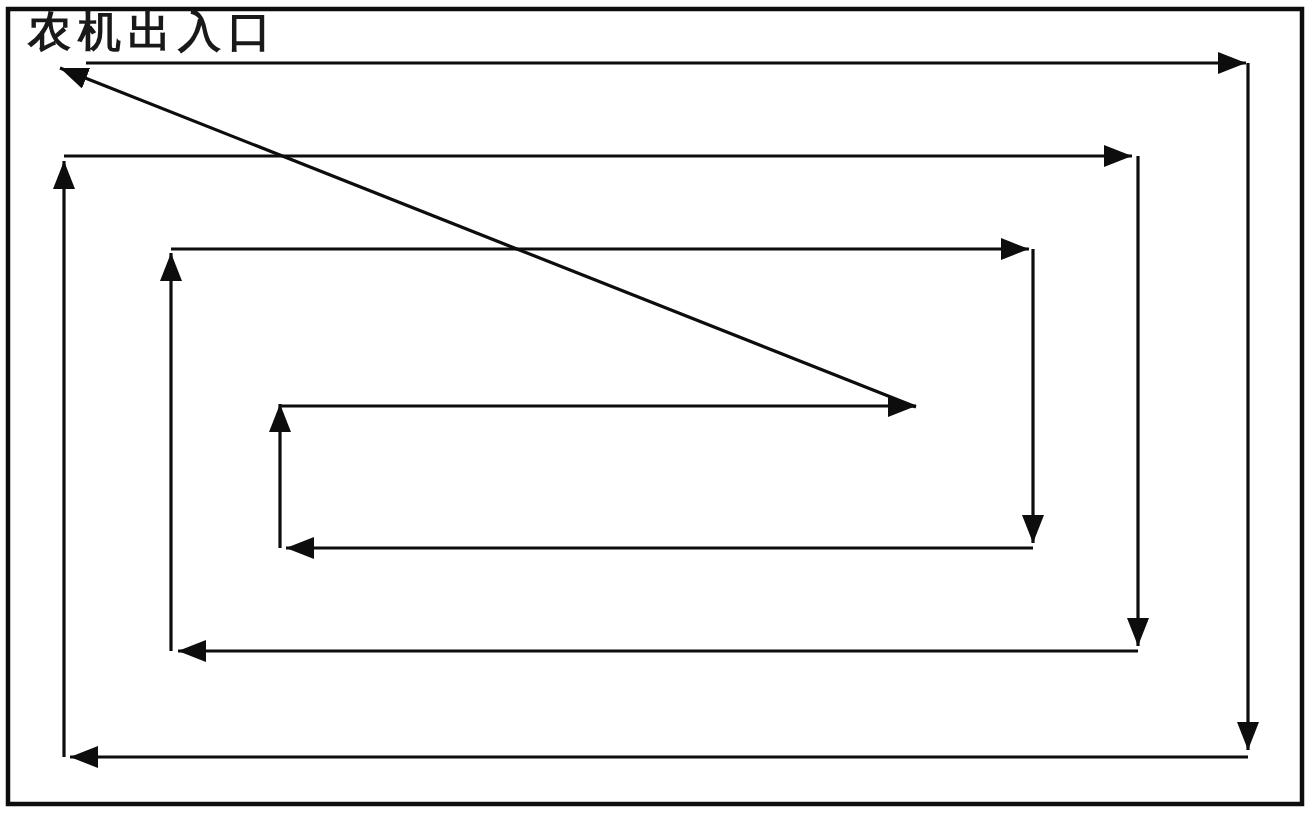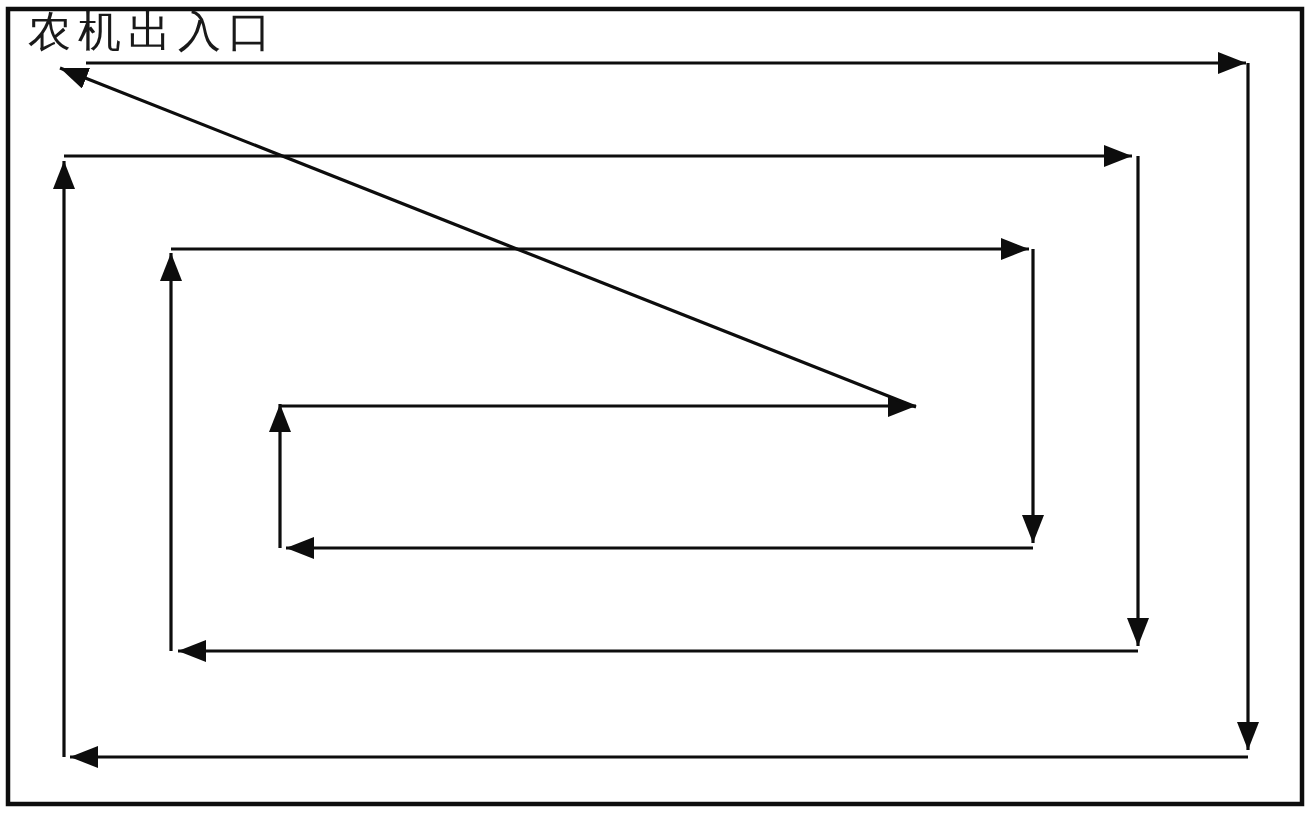--- a/index.html
+++ b/index.html
@@ -8,20 +8,21 @@
     width: 1312px;
     height: 816px;
     overflow: hidden;
     font-family: "Liberation Sans", sans-serif;
   }
   .stage {
     position: relative;
     width: 1046px;
     height: 816px;
     background: #ffffff;
+    font-weight: bold;
   }
   .stage svg {
     position: absolute;
     left: 0;
     top: 0;
     width: 1312px;
     height: 816px;
     display: block;
   }
   .entrance-label {

